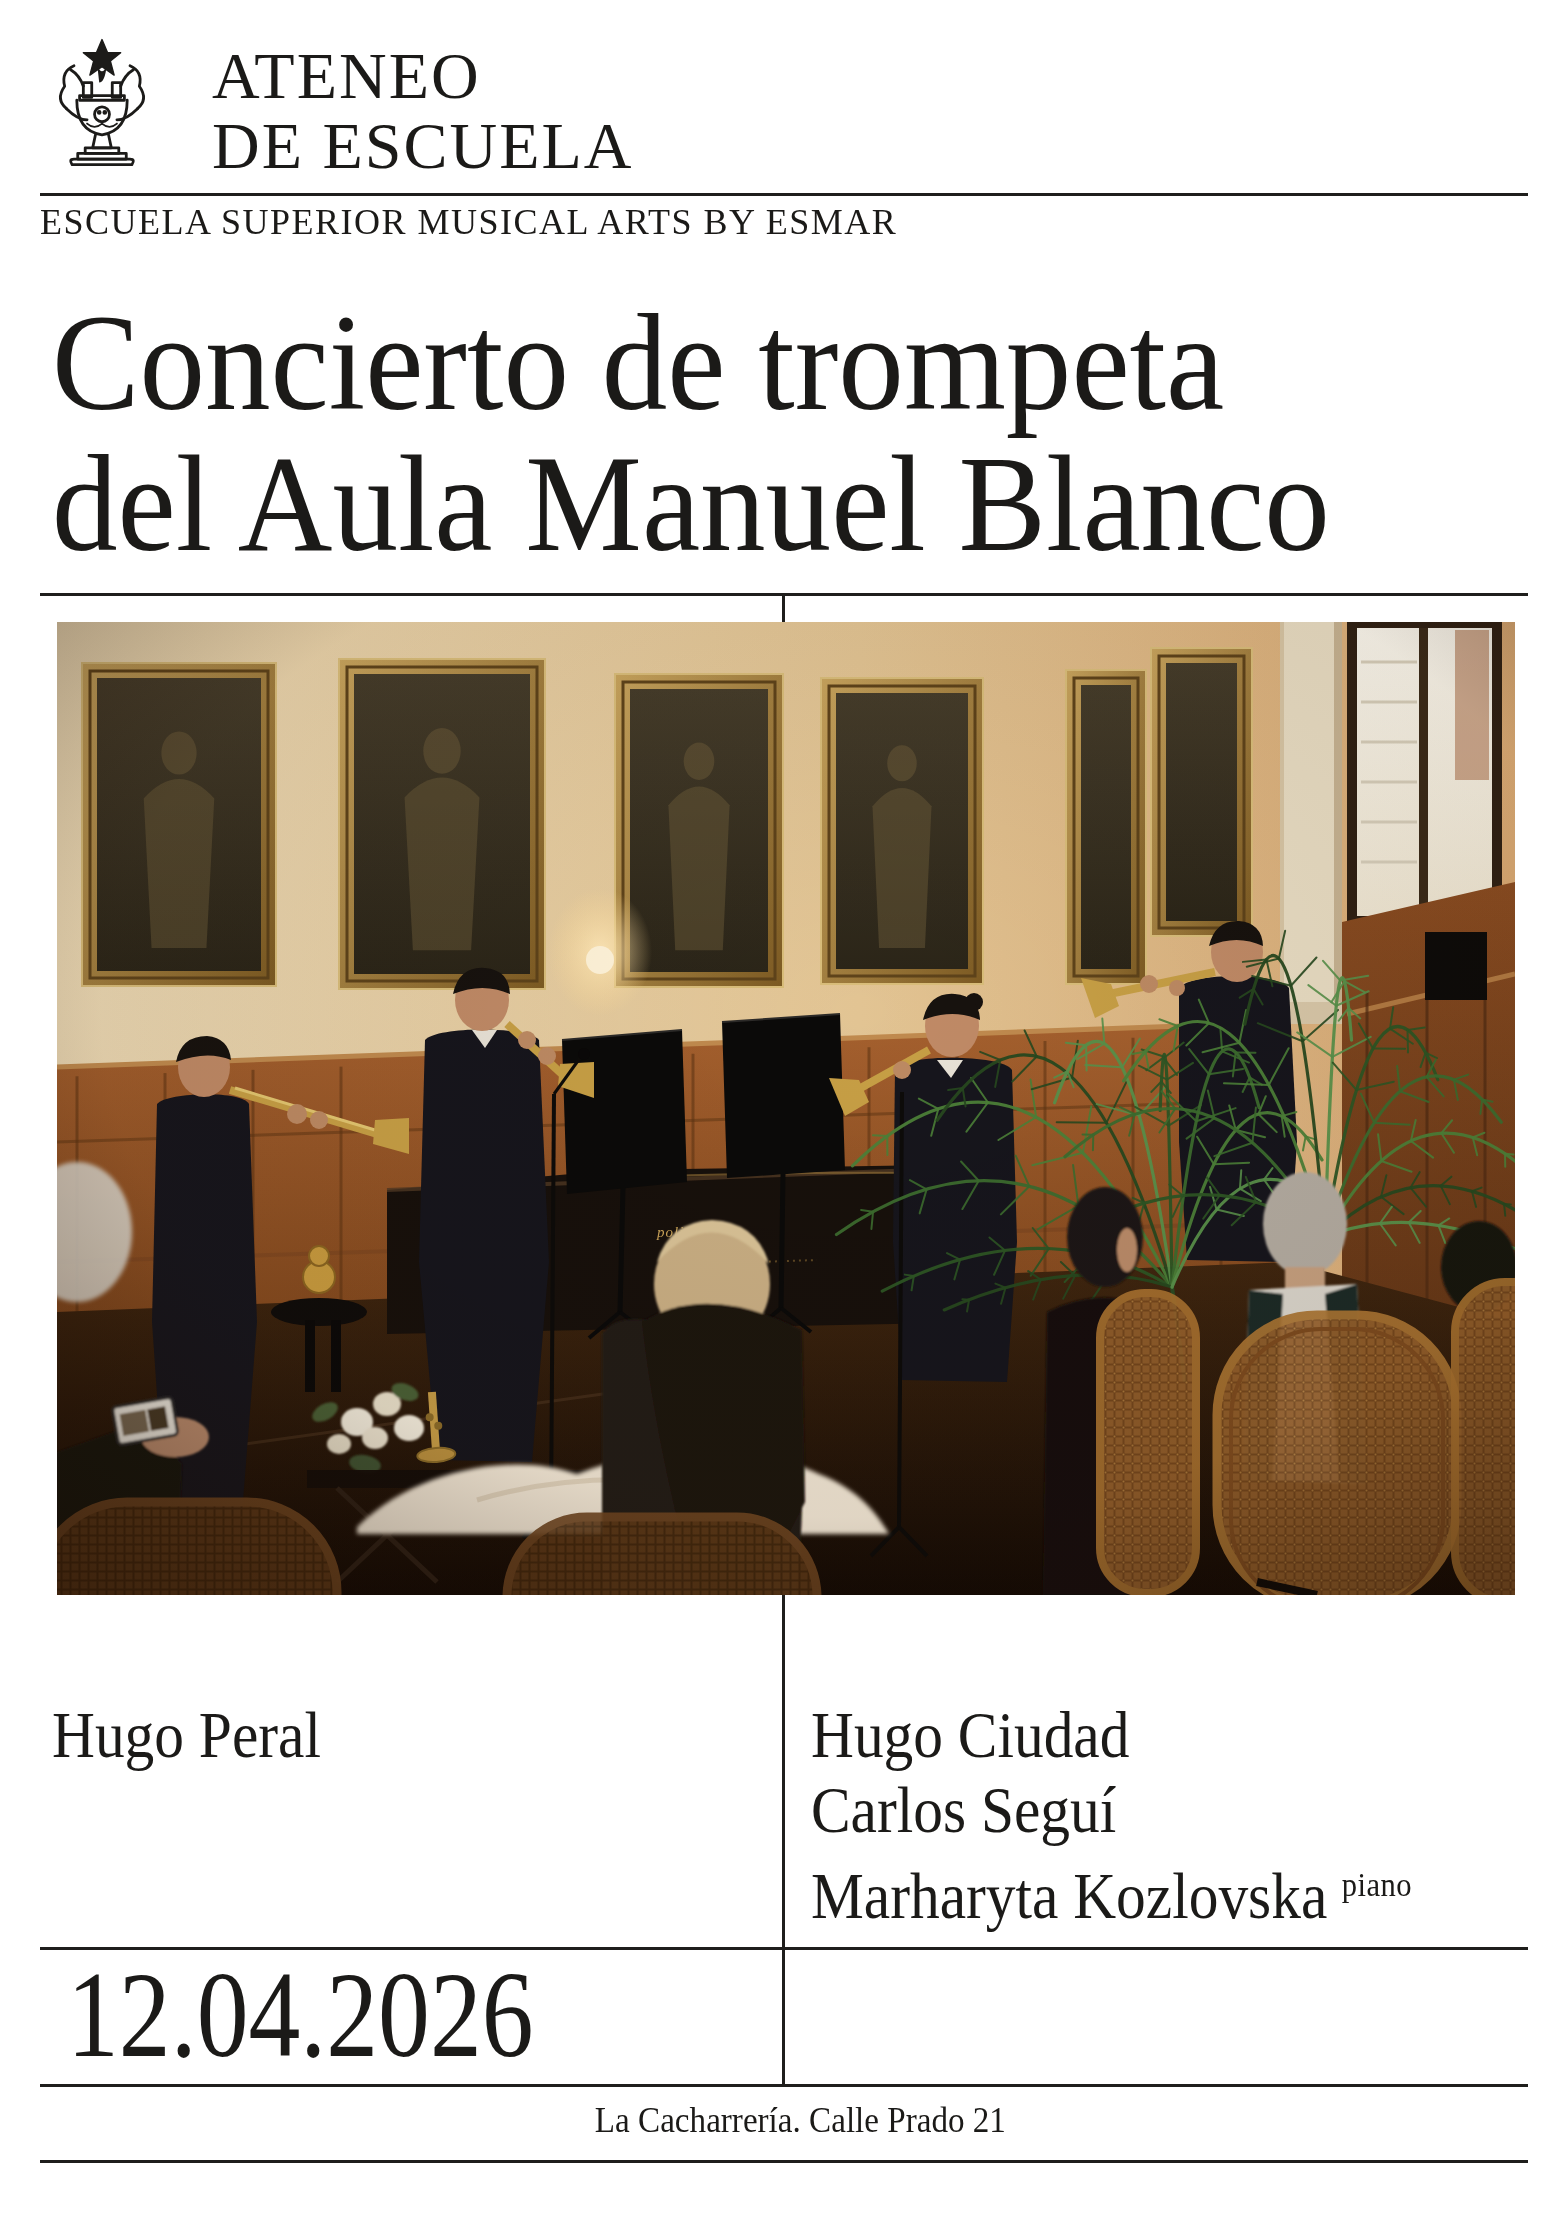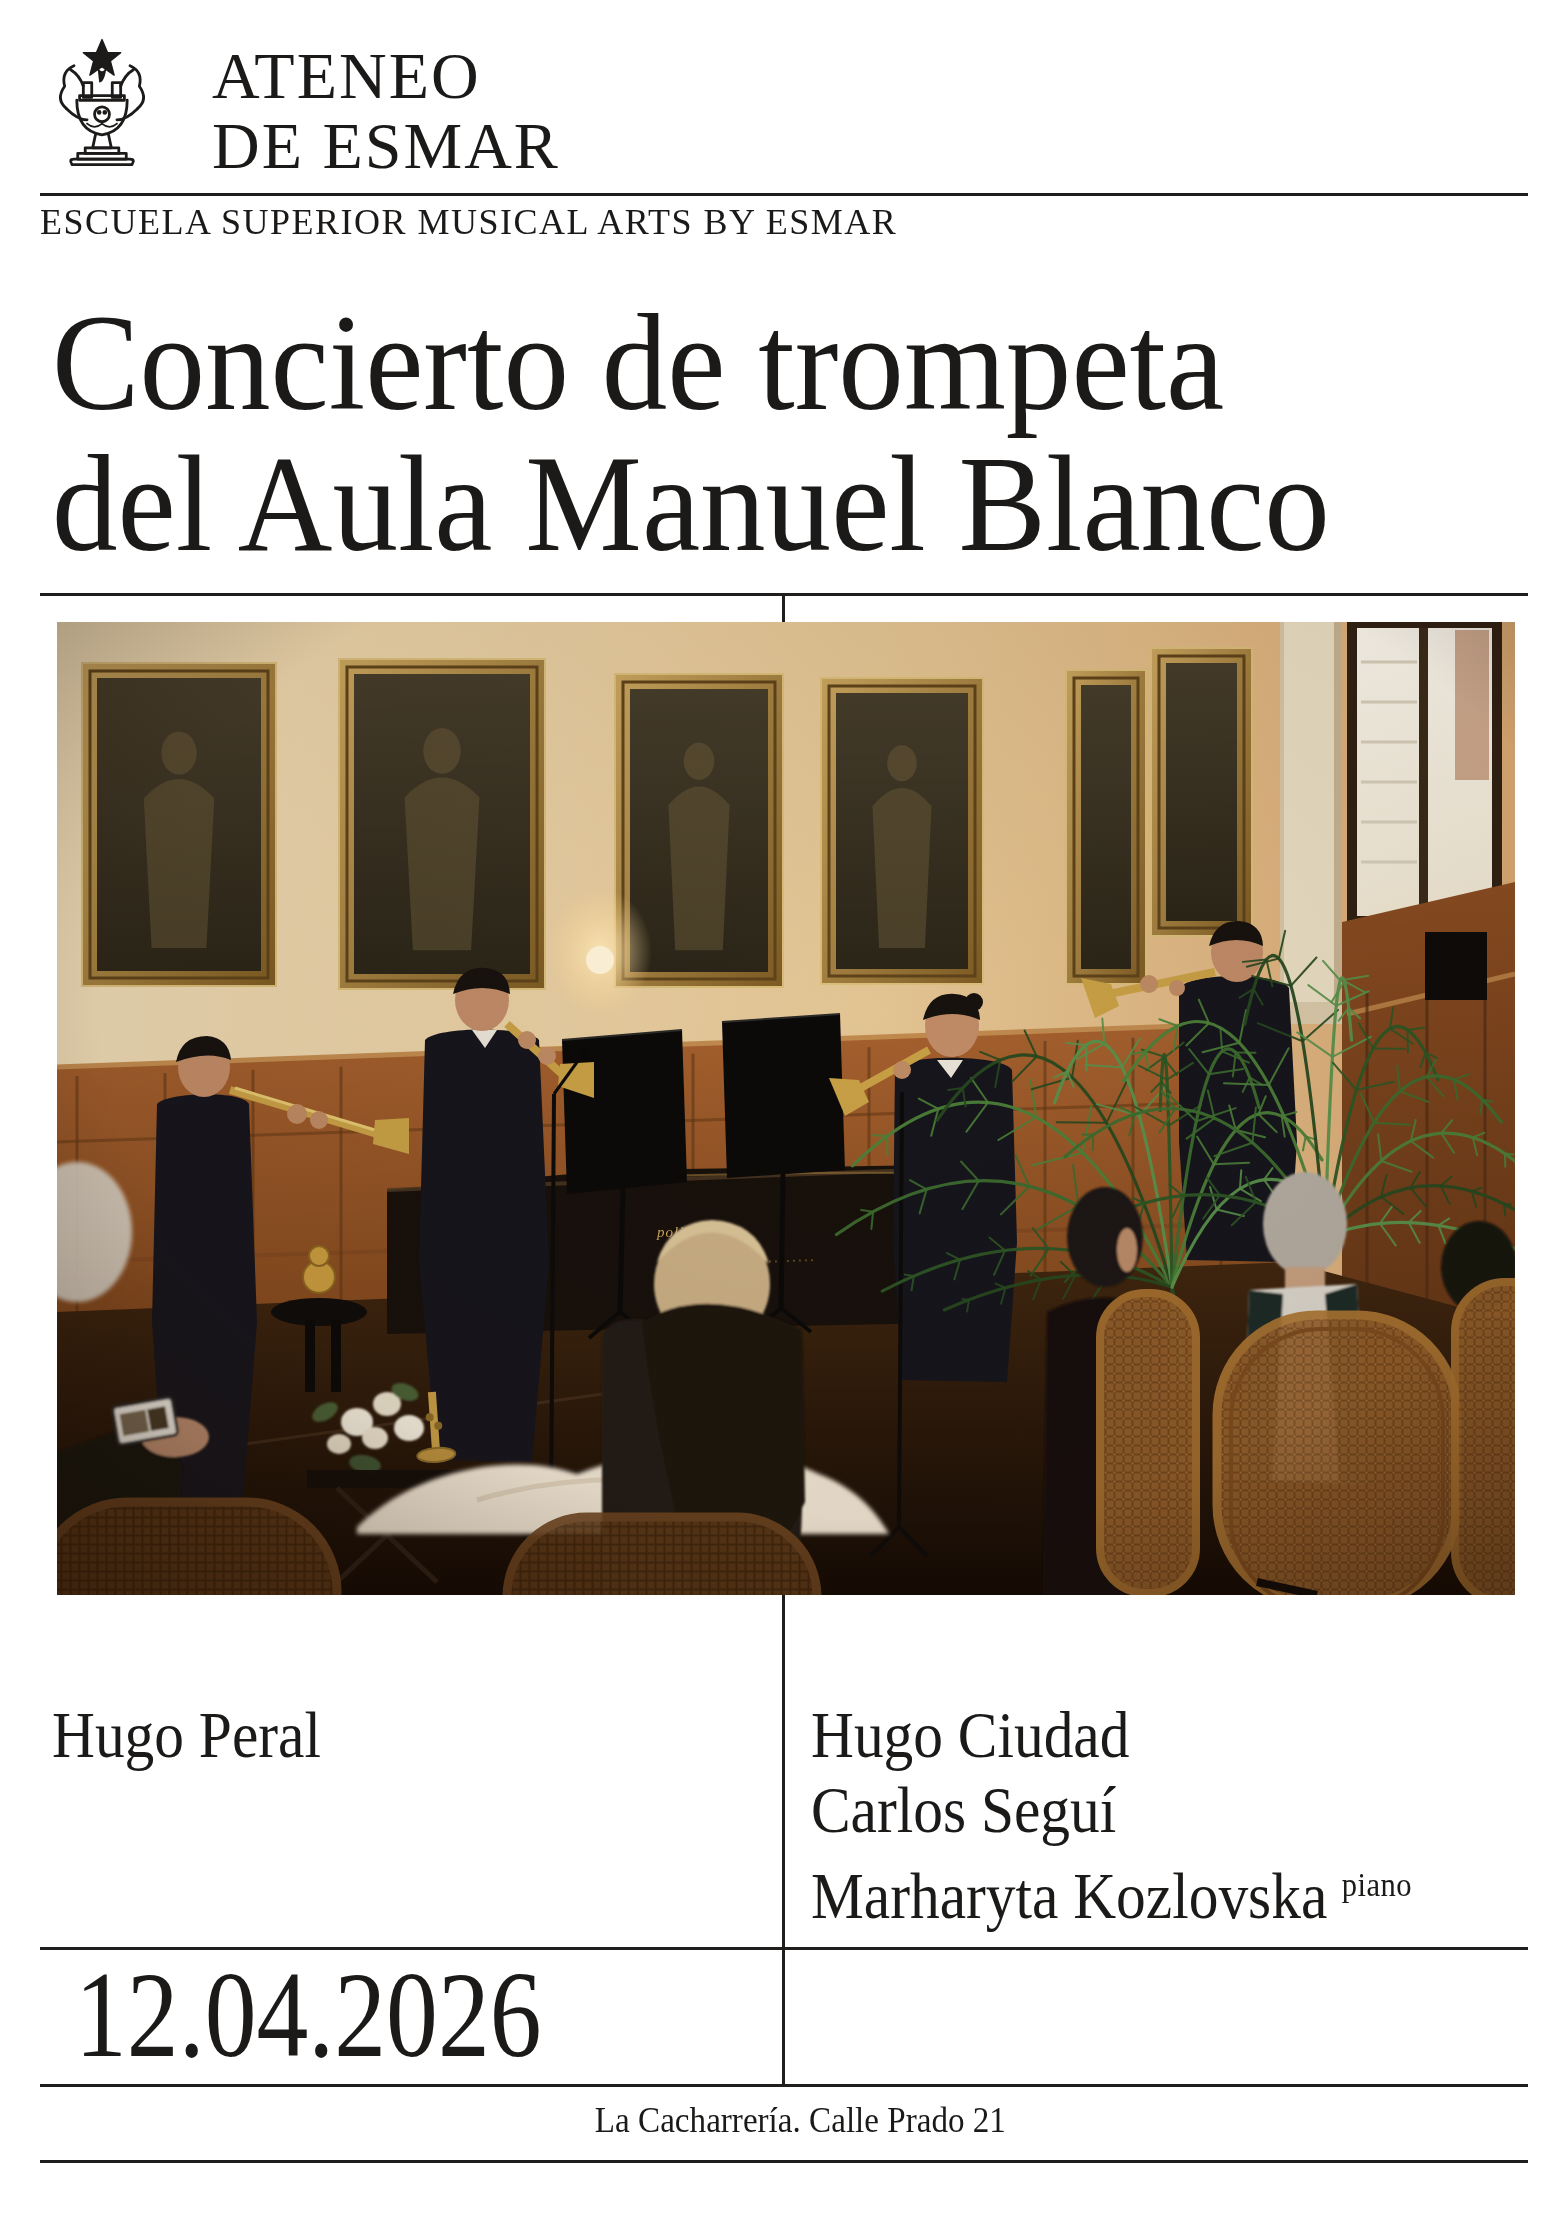--- a/index.html
+++ b/index.html
@@ -20,21 +20,21 @@
   .cx92c{display:inline-block;transform:scaleX(.92);transform-origin:50% 50%;white-space:nowrap;}
   
   .photo{left:57px;top:622px;width:1458px;height:973px;display:block;}
   
   .names{font-size:66px;line-height:75px;}
   .names-left{left:52px;top:1697px;}
   .names-right{left:811px;top:1697px;}
   .role{font-size:34px;vertical-align:22px;margin-left:16px;letter-spacing:.5px;}
   
   .bigdate{font-size:122px;line-height:130px;white-space:nowrap;}
-  .date-pos{left:75px;top:1950px;text-align:center;}
+  .date-pos{left:67px;top:1950px;text-align:center;}
   .time-pos{left:822px;top:1950px;}
   
   .venue{left:16px;top:2099px;width:100%;text-align:center;font-size:36px;}
 </style>
 </head>
 <body>
 
 <div class="poster">
 
   <svg class="abs logo-emblem" viewBox="0 0 120 150" aria-hidden="true">
@@ -57,21 +57,21 @@
         <path d="M98 80 Q86 92 76 92"></path>
       <path d="M53 108 L50 122 L70 122 L67 108"></path>
       <rect x="42" y="122" width="36" height="6"></rect>
       <rect x="34" y="128" width="52" height="6"></rect>
       <path d="M28 140 Q24 134 30 134 L90 134 Q96 134 92 140 Z"></path>
     </g>
   </svg>
 
   <div class="abs logo-text">
     <div>ATENEO</div>
-    <div>DE ESMAR</div>
+    <div>DE ESCUELA</div>
   </div>
 
   <div class="rule" style="top:193px"></div>
 
   <div class="abs school">ESCUELA SUPERIOR MUSICAL ARTS BY ESMAR</div>
 
   <h1 class="abs title">
     <span class="cx95">Concierto de trompeta</span><br>
     <span class="cx95">del Aula Manuel Blanco</span>
   </h1>

